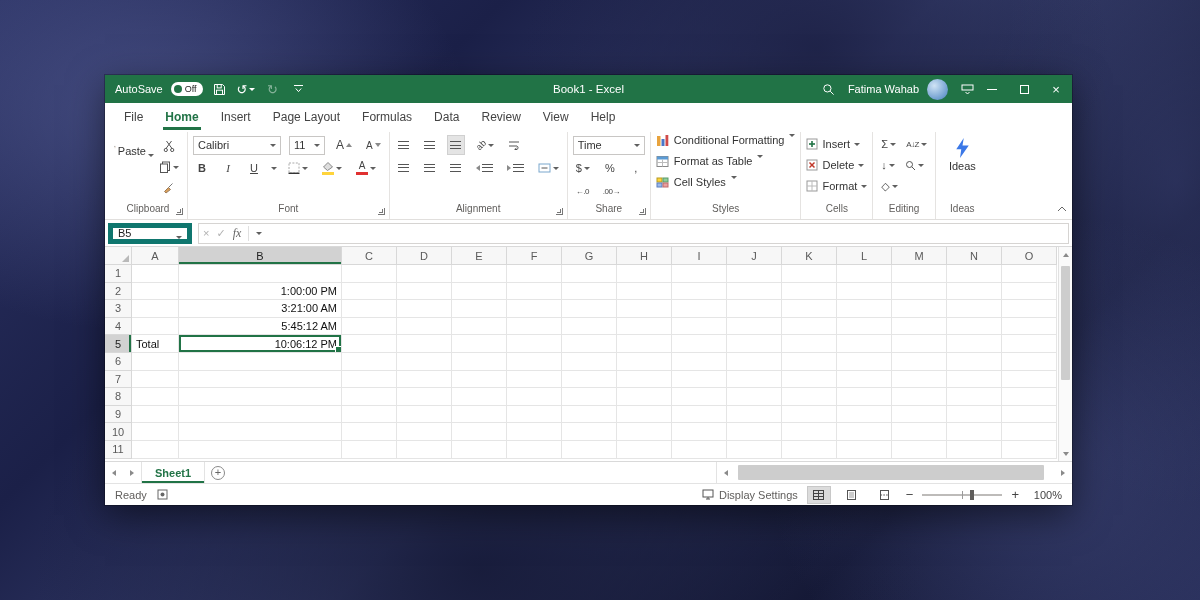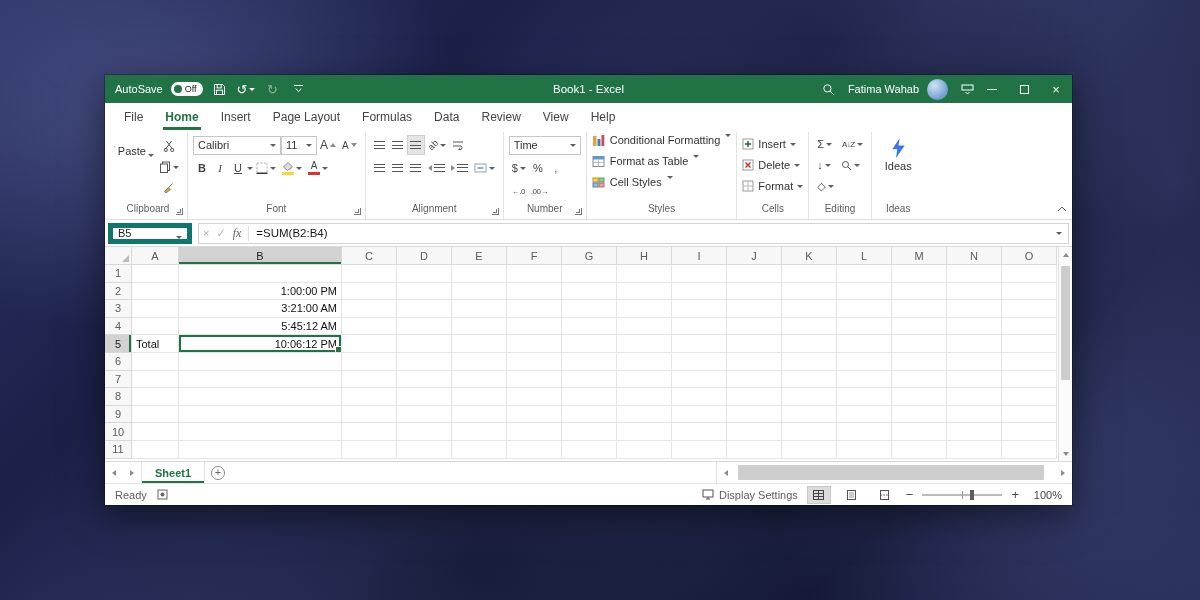--- a/index.html
+++ b/index.html
@@ -53,21 +53,21 @@
   .rgroup { display:flex; flex-direction:column; border-right:1px solid #e5e3e1; padding:2px 5px 0 5px; }
   .rcontent { flex:1; display:flex; align-items:flex-start; }
   .rcontent.col { flex-direction:column; justify-content:flex-start; gap:1px; }
   .rlabel { height:16px; font-size:10px; color:#605e5c; display:flex; justify-content:center; position:relative; padding:0 6px; }
   .launcher { position:absolute; right:-1px; bottom:4px; width:7px; height:7px; border-right:1px solid #777; border-bottom:1px solid #777; cursor:pointer; }
   .launcher::after { content:""; position:absolute; right:1px; bottom:1px; width:3px; height:3px; border-right:1px solid #777; border-bottom:1px solid #777; }
   .dd { width:0; height:0; border-left:3px solid transparent; border-right:3px solid transparent; border-top:3.5px solid #5f5f5f; display:inline-block; }
   .dd.w { border-top-color:#fff; }
   .rbtn { min-width:18px; height:20px; display:flex; align-items:center; justify-content:center; gap:2px; cursor:pointer; color:#444; font-size:11px; padding:0 2px; border:1px solid transparent; }
   .rbtn.active { background:#e4e4e4; border-color:#d0d0d0; }
-  .rrow { display:flex; align-items:center; gap:0; height:22px; }
+  .rrow { display:flex; align-items:center; gap:8px; height:22px; }
   .combo { border:1px solid #c8c6c4; height:19px; display:flex; align-items:center; padding:0 4px; font-size:11px; color:#333; background:#fff; cursor:pointer; gap:4px; }
   .combo .dd { margin-left:auto; }
   .stack-ic { display:flex; flex-direction:column; align-items:center; line-height:1; gap:1px; }
   .cbar { width:12px; height:3px; }
   .ic-lines { width:11px; height:8px; background:repeating-linear-gradient(to bottom,#555 0 1px,transparent 1px 3.5px); }
   .paste-btn { width:40px; display:flex; align-items:flex-end; gap:2px; cursor:pointer; padding-top:3px; font-size:11px; color:#333; }
   .mini-col { display:flex; flex-direction:column; gap:1px; margin-left:2px; padding-top:2px; }
   .style-row { display:flex; gap:5px; height:20px; cursor:pointer; white-space:nowrap; font-size:11px; color:#333; }
   .cells-row { display:flex; align-items:center; gap:4px; height:20px; cursor:pointer; font-size:11px; color:#333; }
   .edit-row { display:flex; align-items:center; gap:4px; height:20px; }
@@ -387,21 +387,21 @@
           <div class="rrow">
             <span class="rbtn">
                 <span class="smalltxt">←.0</span>
               </span>
             <span class="rbtn">
                 <span class="smalltxt">.00→</span>
               </span>
           </div>
         </div>
         <div class="rlabel">
-            <span>Number</span>
+            <span>Share</span>
             <span class="launcher"></span>
           </div>
       </div>
 
       <div class="rgroup">
         <div class="rcontent col">
           <div class="style-row">
             <svg width="13" height="13">
                 <rect x="1" y="2" width="3.5" height="10" fill="#e8a33d"></rect>
                 <rect x="5.5" y="5" width="3" height="7" fill="#4a77c9"></rect>
@@ -532,21 +532,20 @@
     <div class="formulabar">
       <div class="namebox">
         <span>B5</span>
         <span class="dd"></span>
       </div>
       <div class="fb-main">
         <span class="fb-ic">×</span>
         <span class="fb-ic">✓</span>
         <span class="fb-ic fx">fx</span>
         <span class="fb-divider"></span>
-        <span class="fb-formula">=SUM(B2:B4)</span>
         <span class="dd"></span>
       </div>
     </div>
 
     <div class="grid-area">
       <div id="grid">
           <div class="gh corner"></div>
           <div class="gh">A</div>
           <div class="gh hlc">B</div>
           <div class="gh">C</div>

